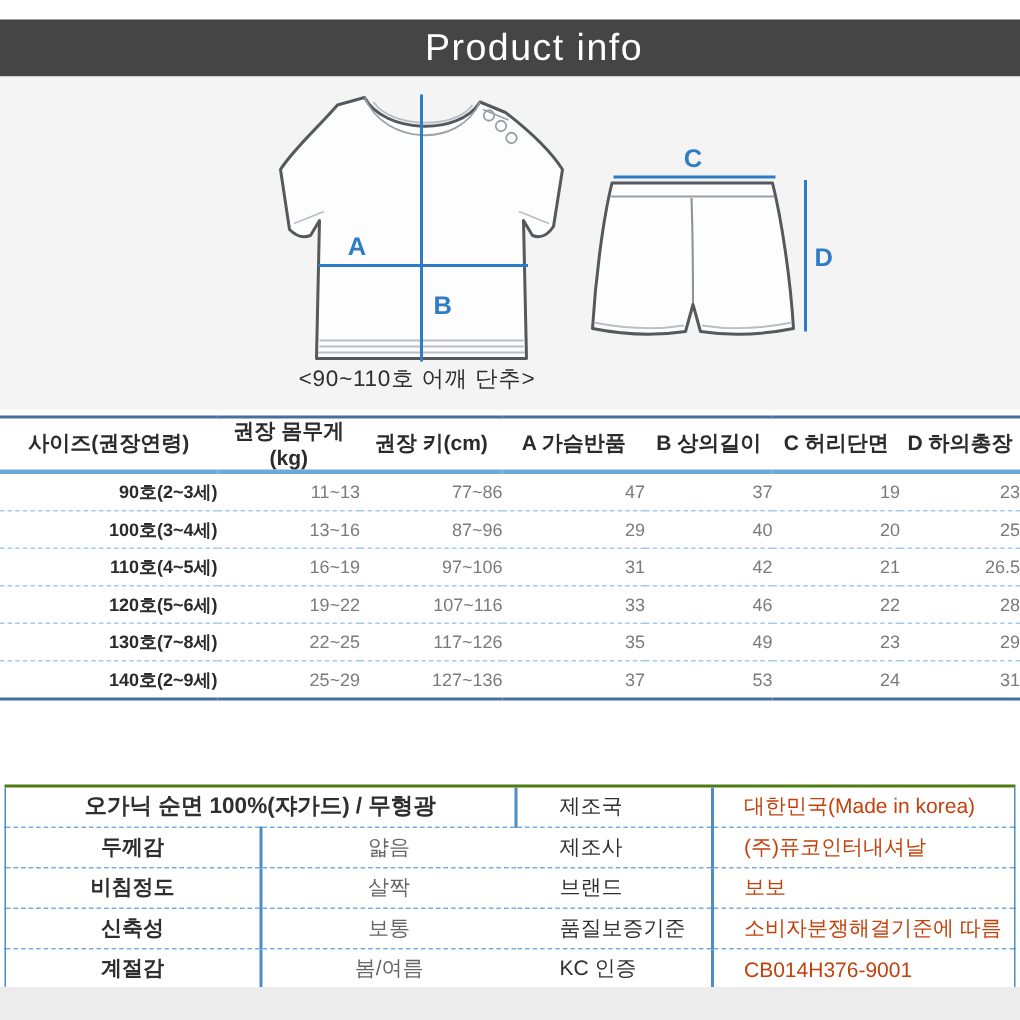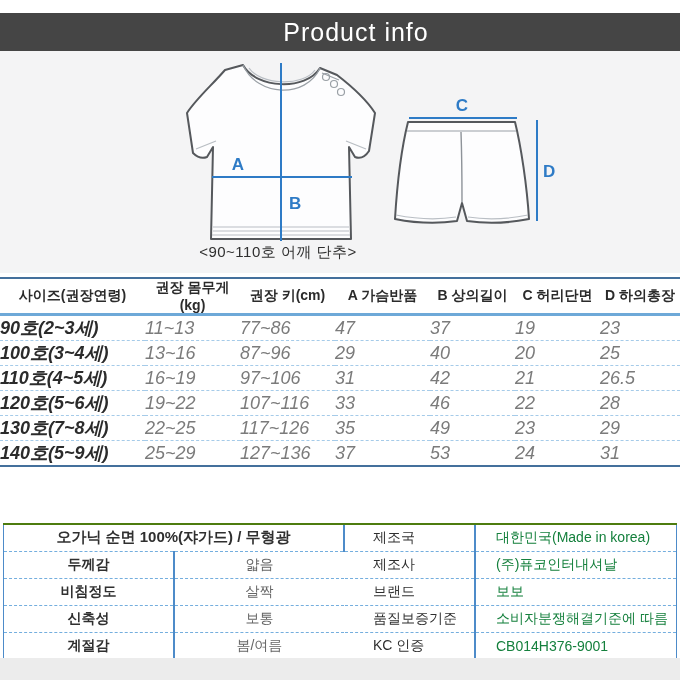--- a/index.html
+++ b/index.html
@@ -27,22 +27,22 @@
   
   .size-table {
     position:absolute; top:277px; left:0; width:680px;
     border-collapse:collapse; table-layout:fixed;border-radius:25px;
   }
   .size-table th {
     height:32px; border-top:2px solid #44709c; border-bottom:3px solid #6ea9d8;
     font-size:14px; color:#2b2b2b; font-weight:bold; text-align:center; padding:0;
   }
   .size-table td {
-    height:24px; text-align:left; font-size:18px; color:#7b7b7b;
-    border-bottom:1px dashed #a5cbe9; padding:0;font-style:italic;
+    height:24px; text-align:right; font-size:12px; color:#7b7b7b;
+    border-bottom:1px dashed #a5cbe9; padding:0;
   }
   .size-table td.size-name { color:#2b2b2b; font-weight:bold; }
   .size-table tbody tr:last-child td { border-bottom:2px solid #44709c; }
   
   .notes {
     position:absolute; top:472px; left:0; width:680px; text-align:center;
     font-size:13px; color:#5a5a5a; line-height:17px;
   }
   
   .info-area {
@@ -60,21 +60,21 @@
   }
   .info-left td.lbl {
     width:148px; text-align:center; font-weight:bold; color:#2f2f2f;
     border-right:2px solid #4d8bc9;
   }
   .info-left td.val { text-align:center; color:#666666; }
   .info-right td.lbl {
     width:130px; text-align:left; padding-left:28px; font-weight:normal; color:#2f2f2f;
     border-right:2px solid #4d8bc9; box-sizing:border-box;
   }
-  .info-right td.val { text-align:left; padding-left:20px; color:#15803d; }
+  .info-right td.val { text-align:left; padding-left:20px; color:#c2410c; }
   
   .footer-strip {
     position:absolute; top:658px; left:0; width:680px; height:22px; background:#ececec;
   }
   
   .outline { fill:#fdfdfe; stroke:#55585c; stroke-width:2; stroke-linejoin:round; }
   .inner   { fill:none; stroke:#b9bec4; stroke-width:1.2; }
   .seam    { fill:none; stroke:#8e9399; stroke-width:1.4; }
   .measure { stroke:#2e7bc6; stroke-width:2; }
   .mlabel  { fill:#2e7bc6; font-family:"Liberation Sans", sans-serif; font-size:17px; font-weight:600; }
@@ -214,21 +214,21 @@
       <tr>
         <td class="size-name">130호(7~8세)</td>
         <td>22~25</td>
         <td>117~126</td>
         <td>35</td>
         <td>49</td>
         <td>23</td>
         <td>29</td>
       </tr>
       <tr>
-        <td class="size-name">140호(5~9세)</td>
+        <td class="size-name">140호(2~9세)</td>
         <td>25~29</td>
         <td>127~136</td>
         <td>37</td>
         <td>53</td>
         <td>24</td>
         <td>31</td>
       </tr>
     </tbody>
   </table>
 

